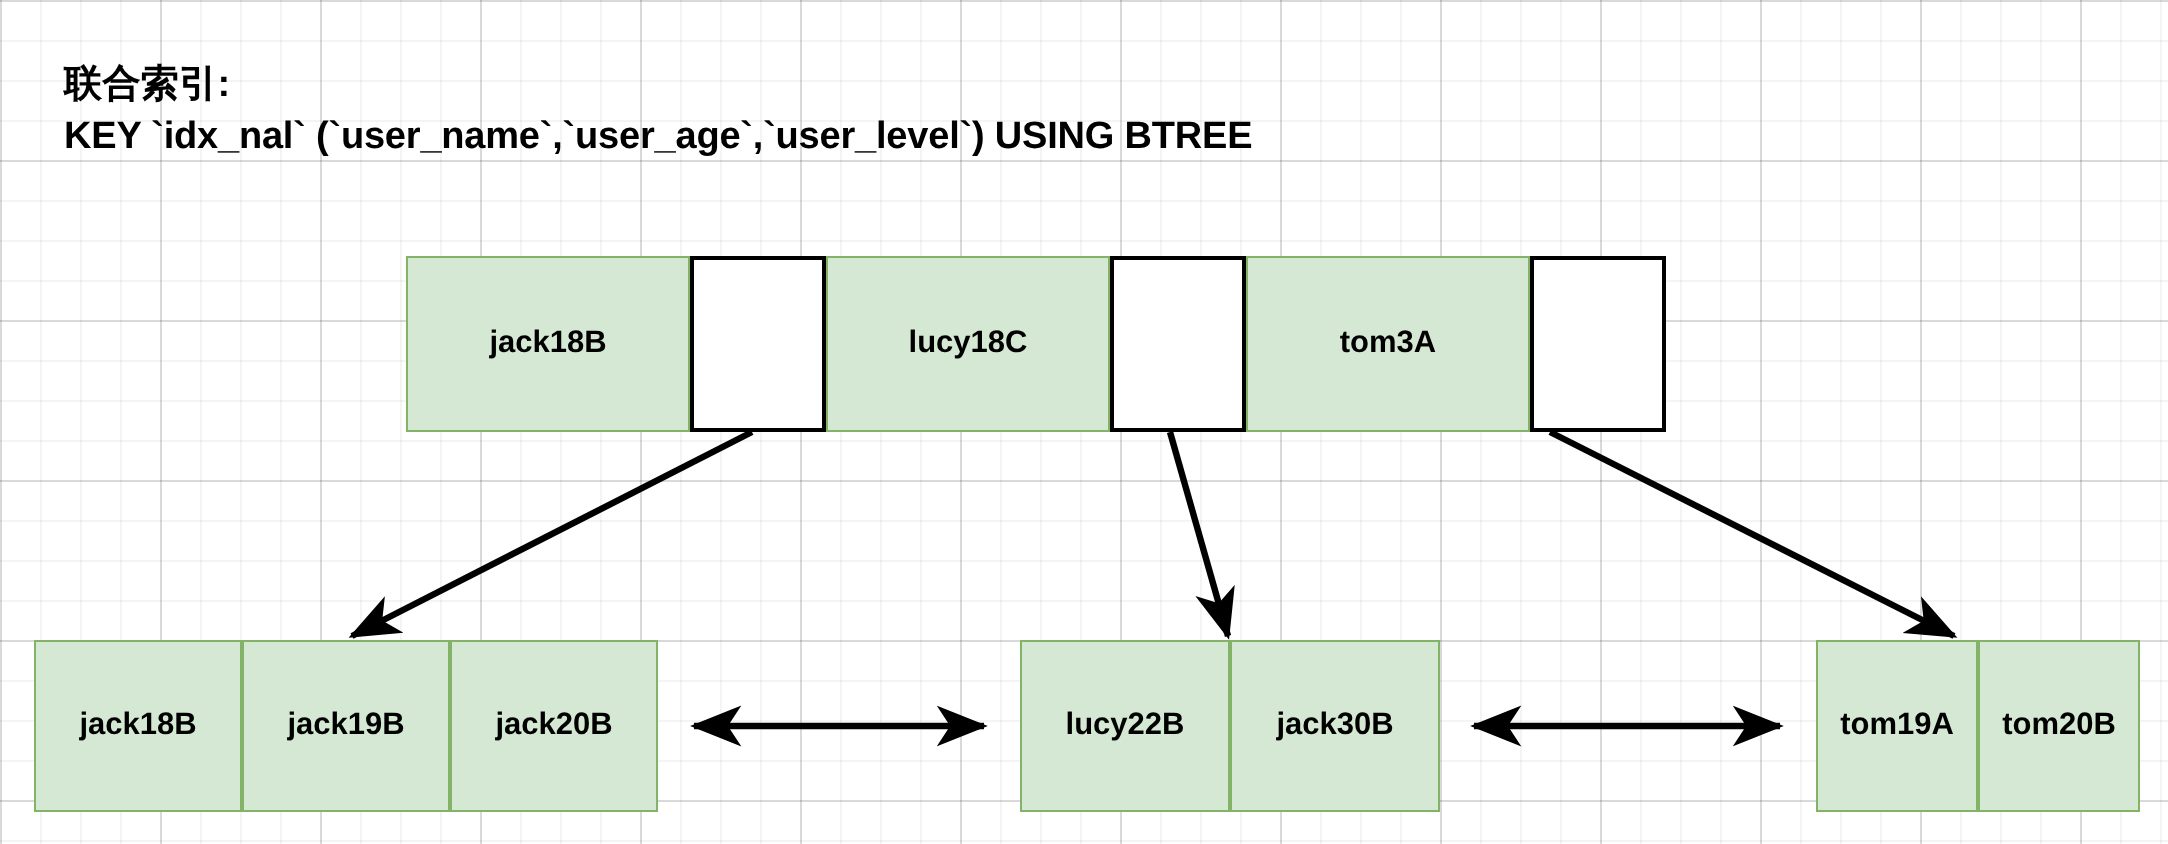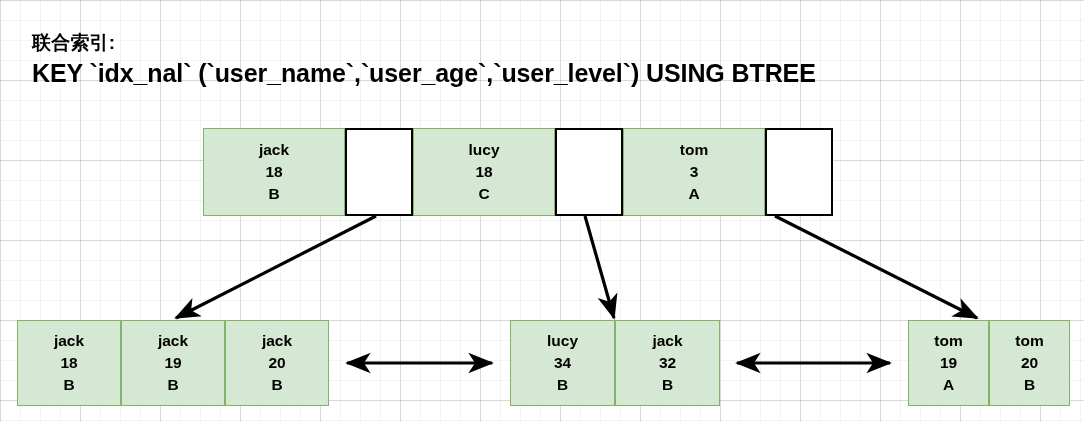--- a/index.html
+++ b/index.html
@@ -28,32 +28,32 @@
     position: absolute;
     left: 32px;
     top: 8px;
     font-weight: bold;
     color: #000000;
     line-height: 1.38;
     white-space: nowrap;
     margin-top: 22px;
   }
   #title-line-1 { font-size: 19px; letter-spacing: 0.2px; }
-  #title-line-2 { font-size: 25px; letter-spacing: -0.1px; }
+  #title-line-2 { font-size: 19px; letter-spacing: -0.1px; }
 
   
   .node {
     position: absolute;
     display: flex;
     box-sizing: border-box;
   }
   .cell {
     box-sizing: border-box;
     display: flex;
-    flex-direction: column;
+    flex-direction: row;
     align-items: center;
     justify-content: center;
     font-size: 15.5px;
     font-weight: bold;
     color: #000000;
     line-height: 1.42;
   }
   .cell.key {
     background: #d5e8d4;
     border: 1px solid #82b366;
@@ -146,26 +146,26 @@
     <div class="cell key">
       <span class="v">jack</span>
       <span class="v">20</span>
       <span class="v">B</span>
     </div>
   </div>
 
   <div class="node leaf" id="leaf-mid">
     <div class="cell key">
       <span class="v">lucy</span>
-      <span class="v">34</span>
-      <span class="v">B</span>
-    </div>
-    <div class="cell key">
-      <span class="v">jack</span>
-      <span class="v">32</span>
+      <span class="v">22</span>
+      <span class="v">B</span>
+    </div>
+    <div class="cell key">
+      <span class="v">jack</span>
+      <span class="v">30</span>
       <span class="v">B</span>
     </div>
   </div>
 
   <div class="node leaf" id="leaf-right">
     <div class="cell key">
       <span class="v">tom</span>
       <span class="v">19</span>
       <span class="v">A</span>
     </div>

